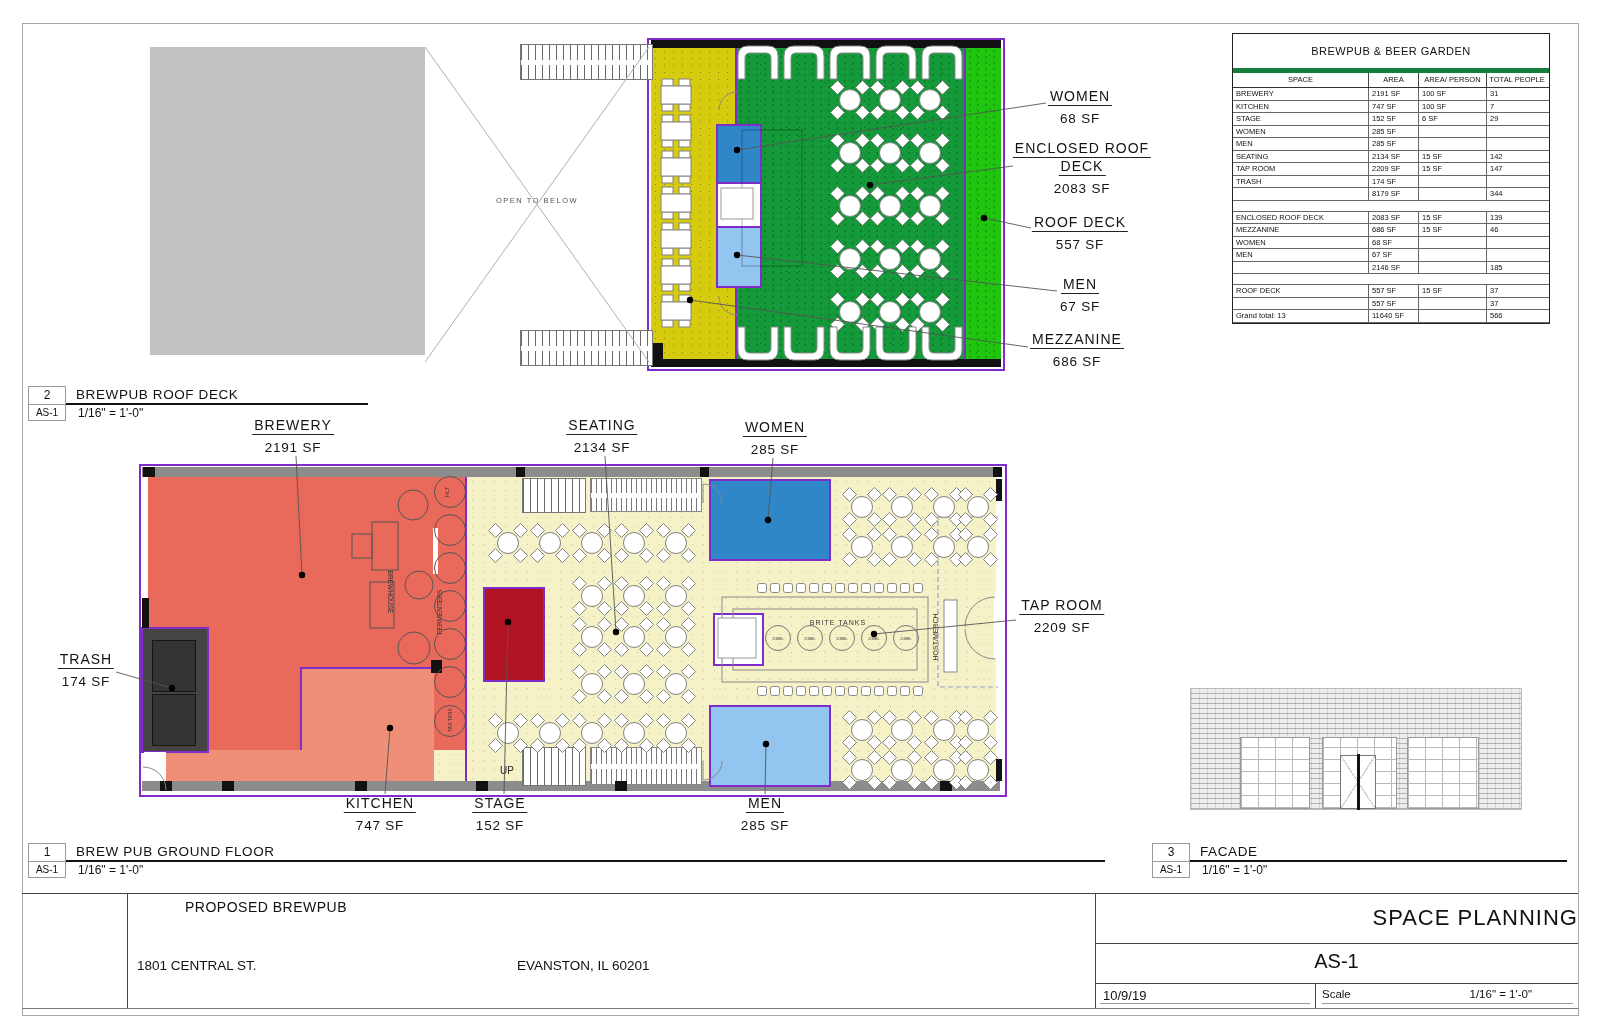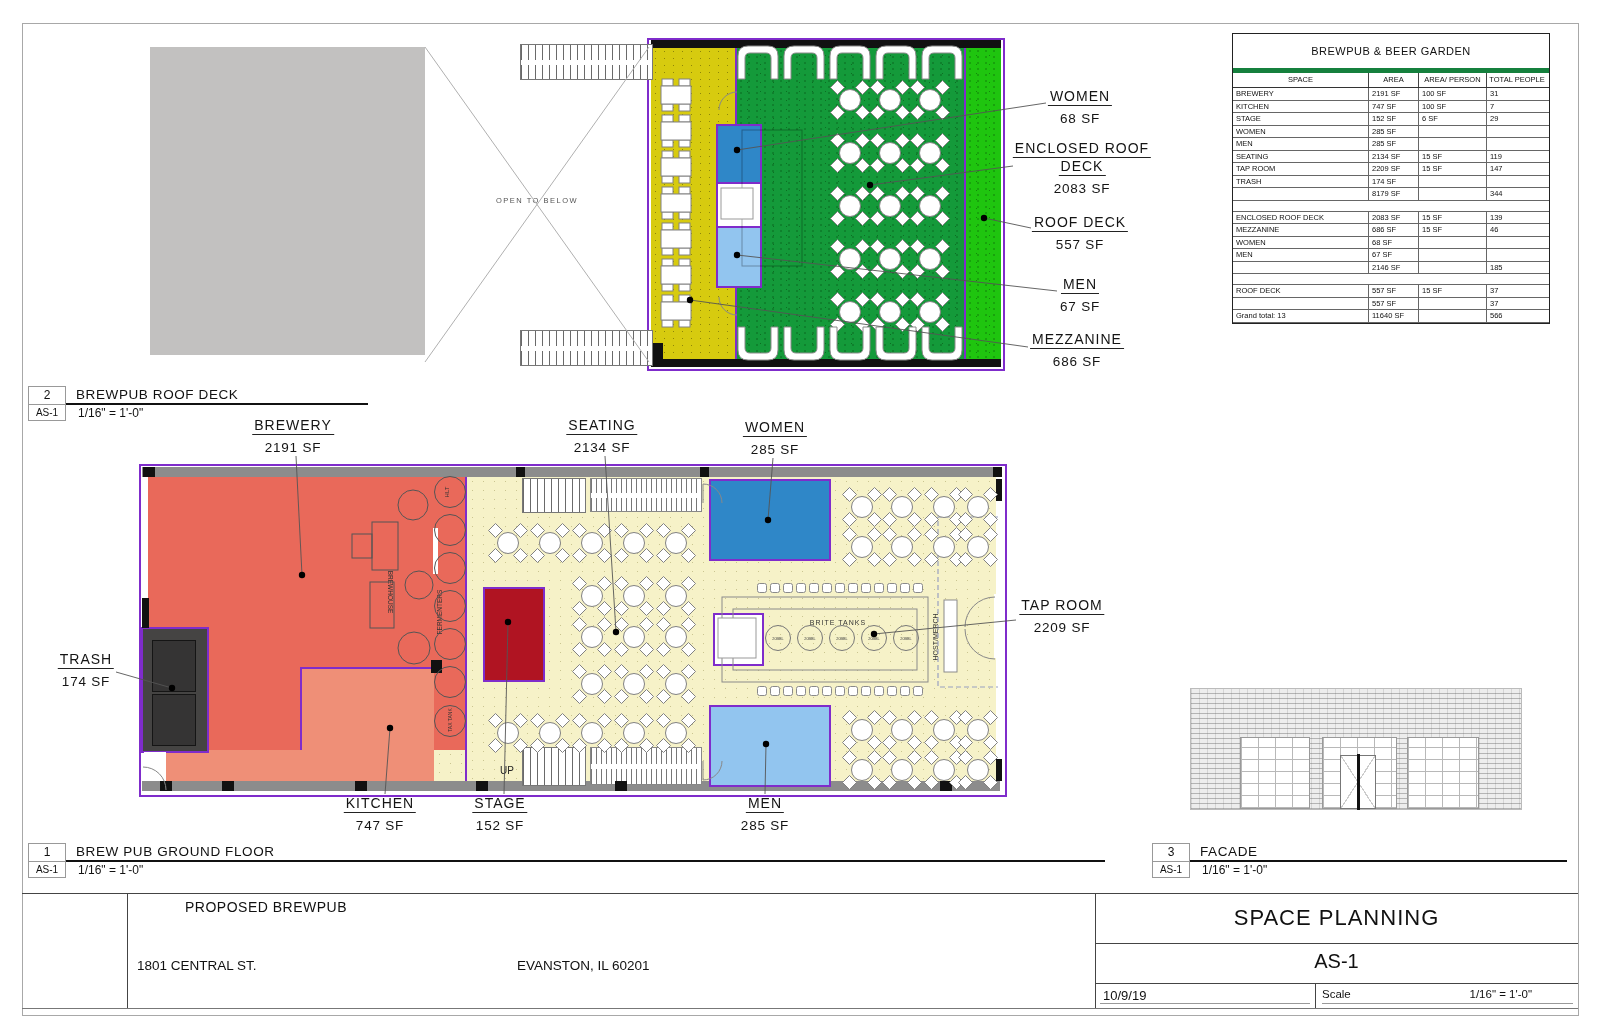--- a/index.html
+++ b/index.html
@@ -182,21 +182,21 @@
         <div class="trow data">
           <div class="tcell c0">MEN</div>
           <div class="tcell c1">285 SF</div>
           <div class="tcell c2"></div>
           <div class="tcell c3"></div>
         </div>
         <div class="trow data">
           <div class="tcell c0">SEATING</div>
           <div class="tcell c1">2134 SF</div>
           <div class="tcell c2">15 SF</div>
-          <div class="tcell c3">119</div>
+          <div class="tcell c3">142</div>
         </div>
         <div class="trow data">
           <div class="tcell c0">TAP ROOM</div>
           <div class="tcell c1">2209 SF</div>
           <div class="tcell c2">15 SF</div>
           <div class="tcell c3">147</div>
         </div>
         <div class="trow data">
           <div class="tcell c0">TRASH</div>
           <div class="tcell c1">174 SF</div>
@@ -289,21 +289,21 @@
   <div class="vline" style="left:127px;top:893px;height:115px;"></div>
   <div class="vline" style="left:1095px;top:893px;height:115px;"></div>
   <div class="hline" style="left:1095px;top:943px;width:483px;"></div>
   <div class="hline" style="left:1095px;top:983px;width:483px;"></div>
   <div class="vline" style="left:1315px;top:983px;height:25px;"></div>
   <div class="hline" style="left:1100px;top:1003px;width:210px;background:#999;"></div>
   <div class="hline" style="left:1322px;top:1003px;width:251px;background:#999;"></div>
   <div class="tbtext" style="left:137px;top:899px;font-size:14px;letter-spacing:.5px;margin-left:48px;">PROPOSED BREWPUB</div>
   <div class="tbtext" style="left:137px;top:958px;font-size:13.5px;">1801 CENTRAL ST.</div>
   <div class="tbtext" style="left:517px;top:958px;font-size:13.5px;">EVANSTON, IL 60201</div>
-  <div class="tbtext" style="left:1095px;top:905px;width:483px;text-align:center;font-size:22px;letter-spacing:1px;">SPACE PLANNING</div>
+  <div class="tbtext" style="left:1095px;top:905px;width:483px;text-align:right;font-size:22px;letter-spacing:1px;">SPACE PLANNING</div>
   <div class="tbtext" style="left:1095px;top:950px;width:483px;text-align:center;font-size:20px;">AS-1</div>
   <div class="tbtext" style="left:1103px;top:988px;font-size:13px;">10/9/19</div>
   <div class="tbtext" style="left:1322px;top:988px;font-size:11.5px;">Scale</div>
   <div class="tbtext" style="left:1400px;top:988px;width:132px;text-align:right;font-size:11.5px;">1/16" = 1'-0"</div>
 
   <svg id="furn" class="layer" width="1600" height="1035" viewBox="0 0 1600 1035" style="z-index:20;">
     <defs>
       <g id="xt" stroke="#828282" stroke-width="1" fill="#ffffff">
         <path d="M12.5,-19.5 L19.5,-12.5 L12.5,-5.5 L5.5,-12.5 Z"></path>
         <path d="M-12.5,-19.5 L-5.5,-12.5 L-12.5,-5.5 L-19.5,-12.5 Z"></path>

